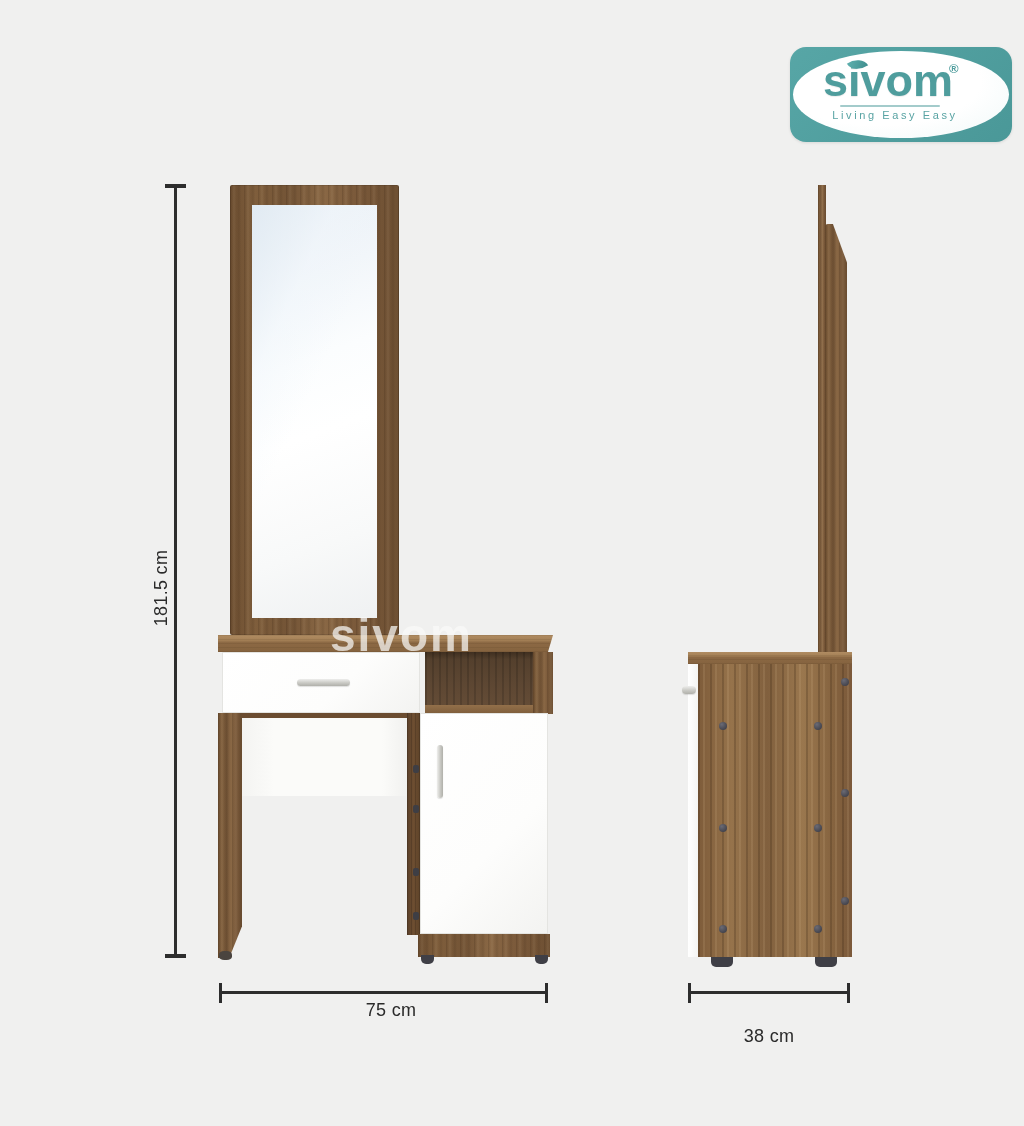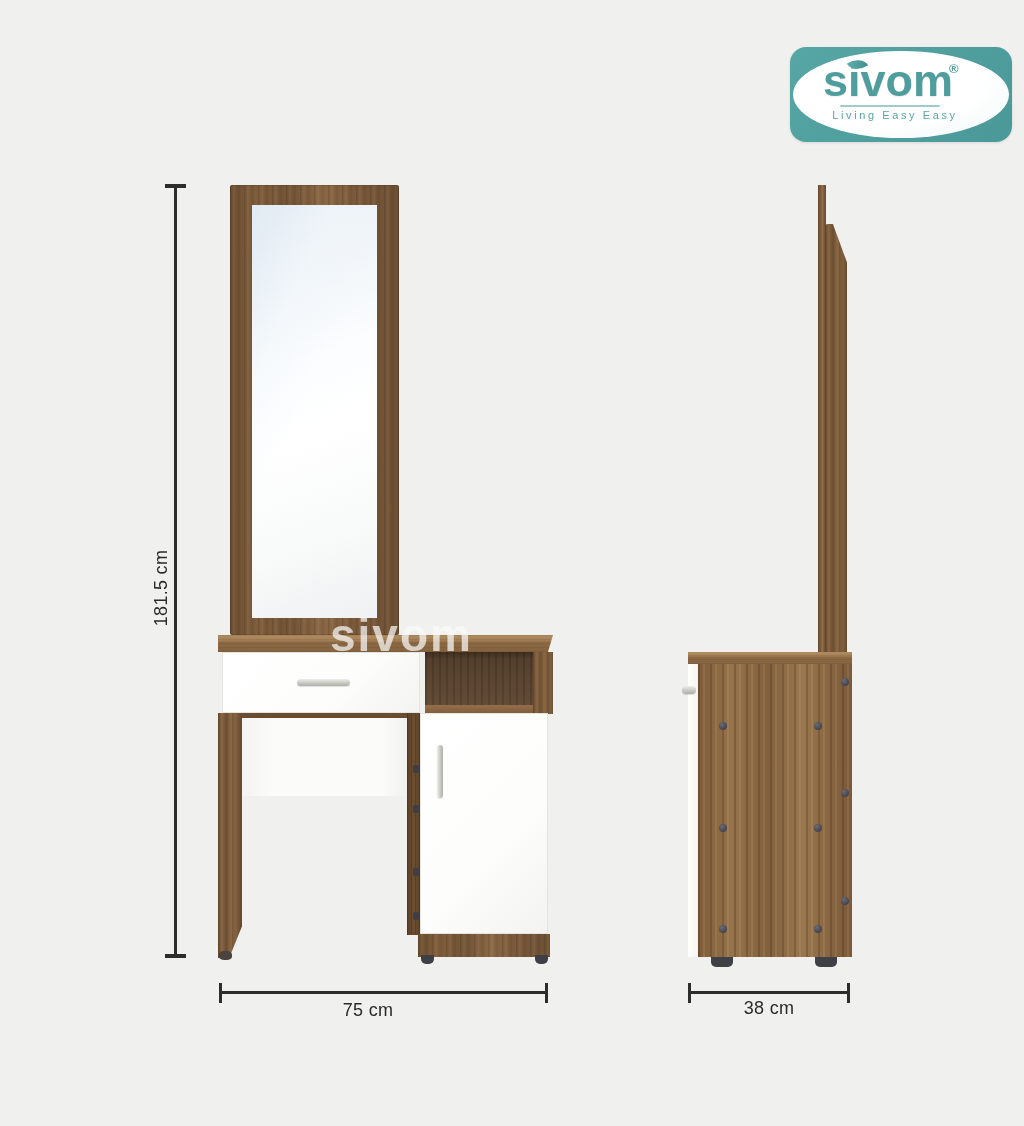--- a/index.html
+++ b/index.html
@@ -164,23 +164,23 @@
     <div class="abs dim-line" style="left:174px; top:186px; width:3px; height:770px;"></div>
     <div class="abs dim-line" style="left:165px; top:184px; width:21px; height:4px;"></div>
     <div class="abs dim-line" style="left:165px; top:954px; width:21px; height:4px;"></div>
     <div class="abs dim-label center" style="left:82px; top:577px; width:160px; height:22px; transform:rotate(-90deg);">181.5 cm</div>
   </div>
 
   <div>
     <div class="abs dim-line" style="left:221px; top:991px; width:326px; height:3px;"></div>
     <div class="abs dim-line" style="left:219px; top:983px; width:3px; height:20px;"></div>
     <div class="abs dim-line" style="left:545px; top:983px; width:3px; height:20px;"></div>
-    <div class="abs dim-label center" style="left:308px; top:1000px; width:120px;">75 cm</div>
+    <div class="abs dim-label center" style="left:331px; top:1000px; width:120px;">75 cm</div>
   </div>
 
   <div>
     <div class="abs dim-line" style="left:690px; top:991px; width:160px; height:3px;"></div>
     <div class="abs dim-line" style="left:688px; top:983px; width:3px; height:20px;"></div>
     <div class="abs dim-line" style="left:847px; top:983px; width:3px; height:20px;"></div>
-    <div class="abs dim-label center" style="left:709px; top:998px; width:120px;">38 cm</div>
+    <div class="abs dim-label center" style="left:709px; top:1026px; width:120px;">38 cm</div>
   </div>
 
 </div>
 
 </body></html>

